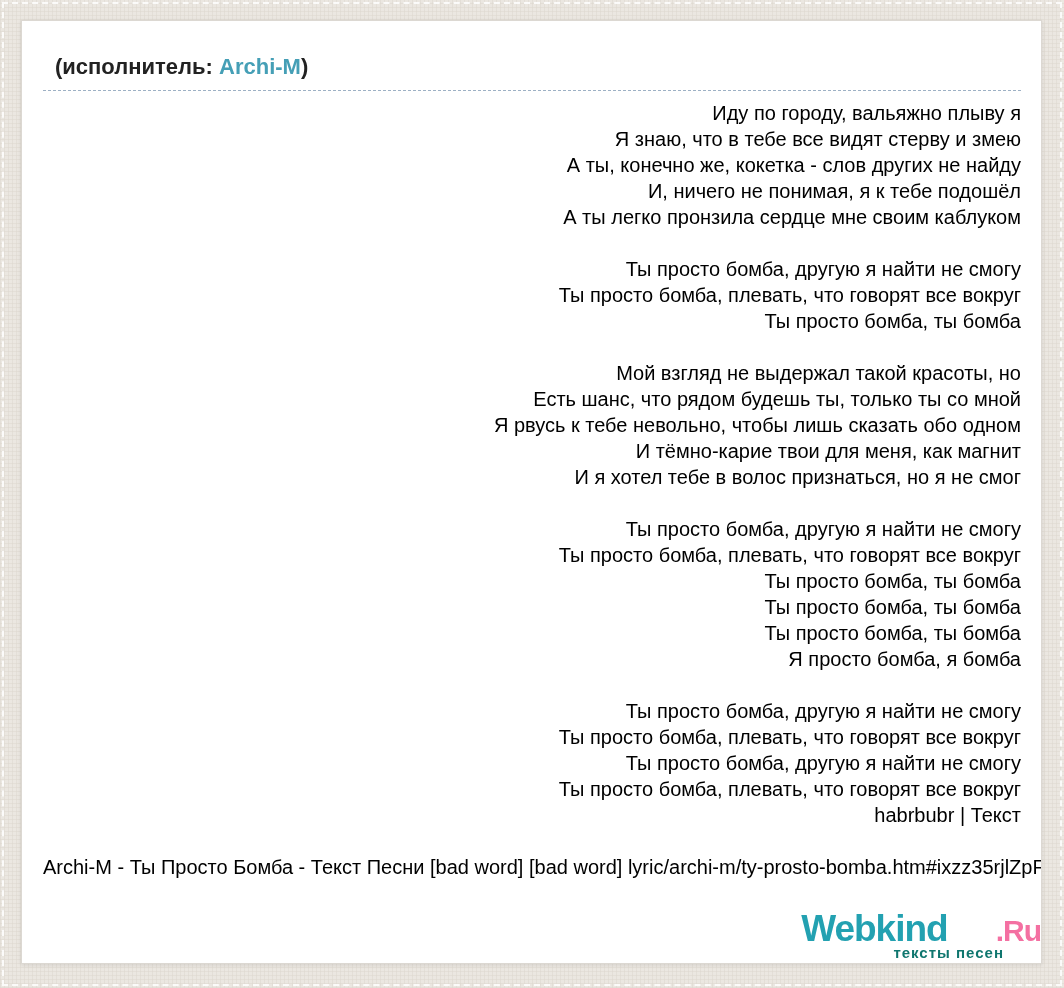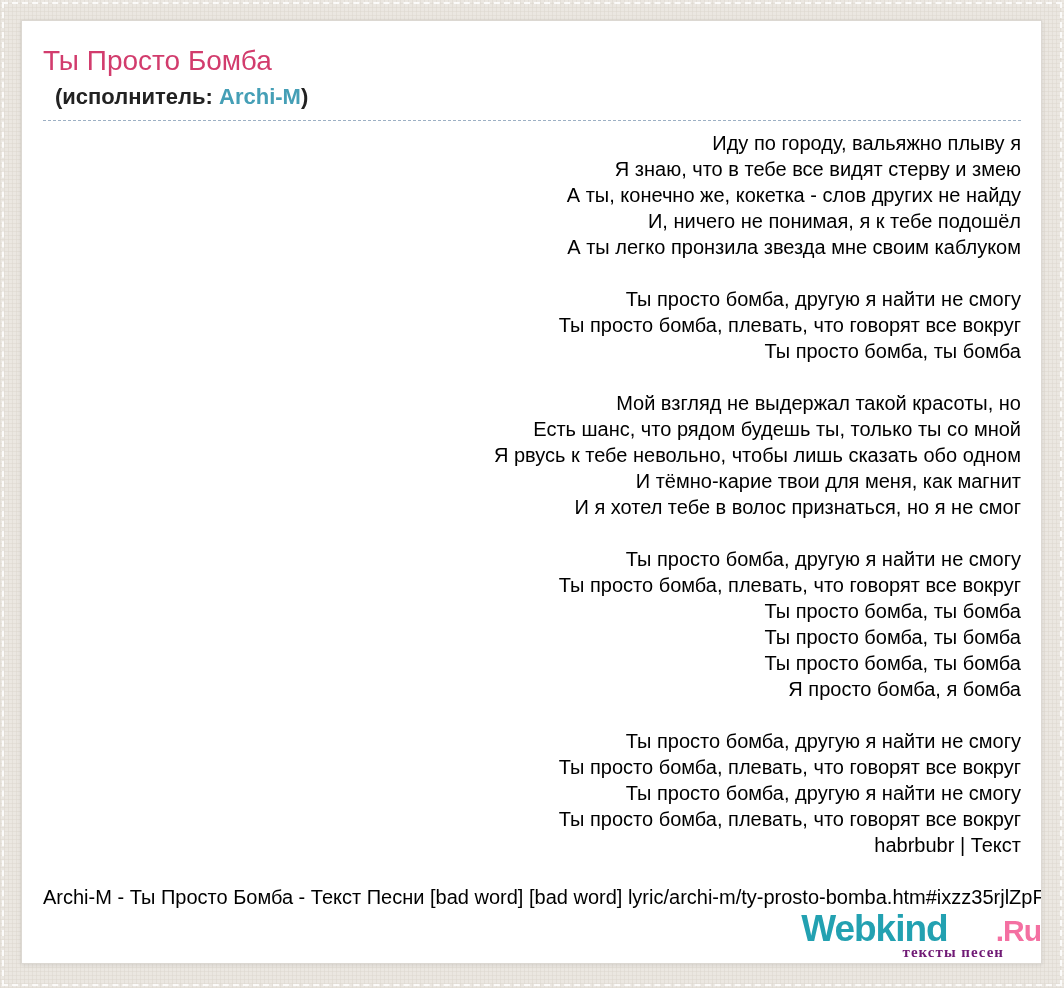--- a/index.html
+++ b/index.html
@@ -90,31 +90,30 @@
     letter-spacing: 1px;
     margin: -2px 37px 0 0;
   }
 </style>
 </head>
 <body>
 
 <div class="card">
 
   <div class="header">
-    <h1 class="title" style="color: rgb(210, 60, 109);">Ты Просто Бомба</h1>
     <p class="artist"><span>(исполнитель: </span><a href="#" class="artist-link" style="color: rgb(69, 159, 182);">Archi-M</a><span>)</span></p>
   </div>
 
   <div class="lyrics">
       <div class="stanza">
         <div class="line">Иду по городу, вальяжно плыву я</div>
         <div class="line">Я знаю, что в тебе все видят стерву и змею</div>
         <div class="line">А ты, конечно же, кокетка - слов других не найду</div>
         <div class="line">И, ничего не понимая, я к тебе подошёл</div>
-        <div class="line">А ты легко пронзила звезда мне своим каблуком</div>
+        <div class="line">А ты легко пронзила сердце мне своим каблуком</div>
       </div>
       <div class="stanza">
         <div class="line">Ты просто бомба, другую я найти не смогу</div>
         <div class="line">Ты просто бомба, плевать, что говорят все вокруг</div>
         <div class="line">Ты просто бомба, ты бомба</div>
       </div>
       <div class="stanza">
         <div class="line">Мой взгляд не выдержал такой красоты, но</div>
         <div class="line">Есть шанс, что рядом будешь ты, только ты со мной</div>
         <div class="line">Я рвусь к тебе невольно, чтобы лишь сказать обо одном</div>
@@ -135,16 +134,16 @@
         <div class="line">Ты просто бомба, другую я найти не смогу</div>
         <div class="line">Ты просто бомба, плевать, что говорят все вокруг</div>
         <div class="line">habrbubr | Текст</div>
       </div>
     </div>
 
   <p class="source-line">Archi-M - Ты Просто Бомба - Текст Песни [bad word] [bad word] lyric/archi-m/ty-prosto-bomba.htm#ixzz35rjlZpF7</p>
 
   <div class="logo">
     <div class="logo-main"><span class="logo-brand" style="color: rgb(35, 161, 177);">Webkind</span><span class="logo-tld" style="color: rgb(244, 112, 162);">.Ru</span></div>
-    <div class="logo-tagline" style="color: #701a75; font-family: Liberation Serif, serif;">тексты песен</div>
+    <div class="logo-tagline" style="color: #0f766e;">тексты песен</div>
   </div>
 
 </div>
 
 </body></html>

